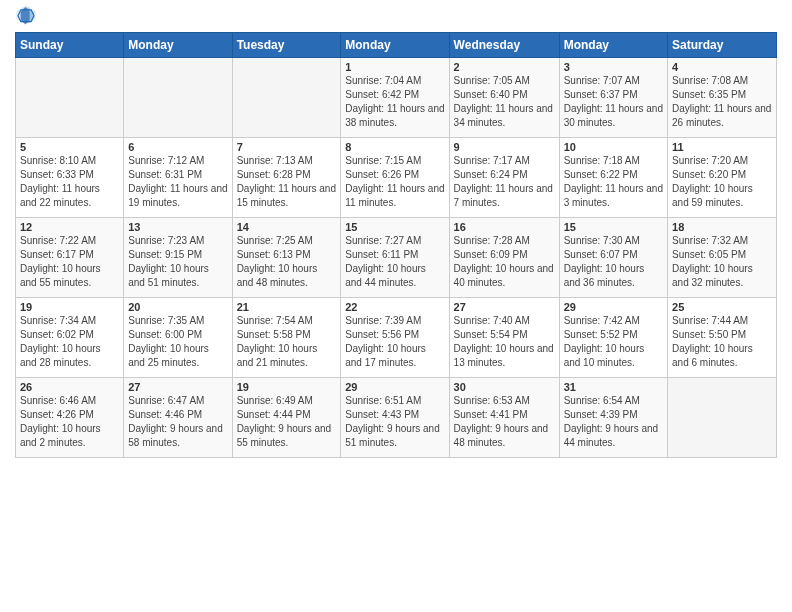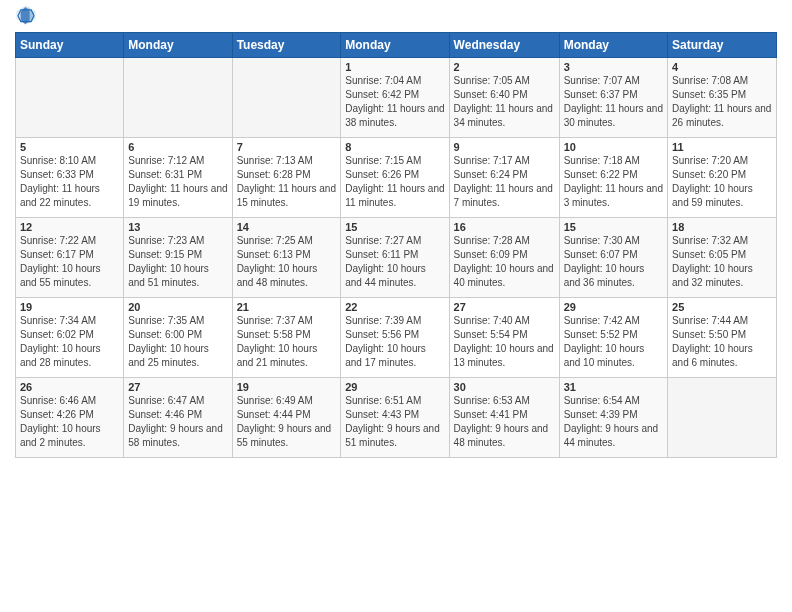--- a/index.html
+++ b/index.html
@@ -278,21 +278,21 @@
           </td>
           <td>
             <span class="day-num">20</span>
             <div class="day-info">Sunrise: 7:35 AM
 Sunset: 6:00 PM
 Daylight: 10 hours
 and 25 minutes.</div>
           </td>
           <td>
             <span class="day-num">21</span>
-            <div class="day-info">Sunrise: 7:37 AM
+            <div class="day-info">Sunrise: 7:54 AM
 Sunset: 5:58 PM
 Daylight: 10 hours
 and 21 minutes.</div>
           </td>
           <td>
             <span class="day-num">22</span>
             <div class="day-info">Sunrise: 7:39 AM
 Sunset: 5:56 PM
 Daylight: 10 hours
 and 17 minutes.</div>

